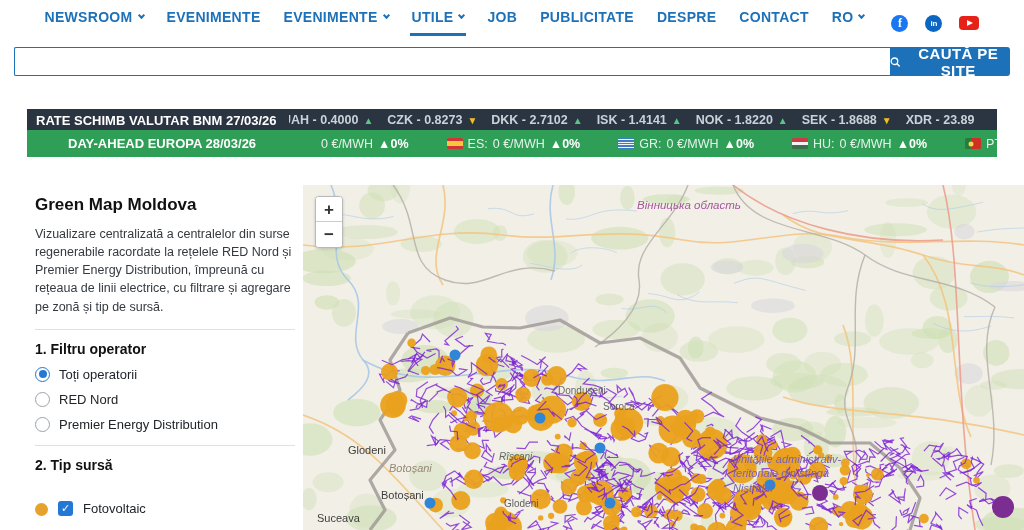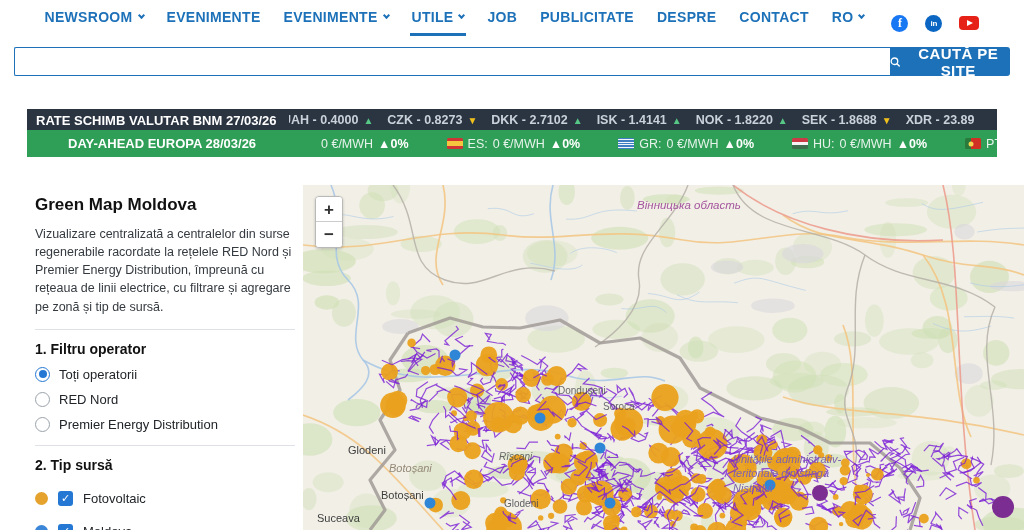--- a/index.html
+++ b/index.html
@@ -60,21 +60,21 @@
   .sidebar{position:absolute;top:195px;left:35px;width:260px;}
   .sb-title{font-size:17px;font-weight:bold;color:#111;margin-bottom:10px;}
   .sb-desc{font-size:12.5px;line-height:1.45;color:#343a40;}
   .sb-hr{border:none;border-top:1px solid #dee2e6;margin:13px 0 11px;}
   .sb-head{font-size:14px;font-weight:bold;color:#111;margin-bottom:8px;}
   .opt-row{display:flex;align-items:center;gap:9px;margin:10px 0;font-size:13px;color:#212529;cursor:pointer;}
   .radio{width:15px;height:15px;border-radius:50%;border:1.5px solid #9aa2aa;flex:0 0 15px;position:relative;background:#fff;}
   .radio.checked{border-color:var(--control-blue);}
   .radio.checked::after{content:"";position:absolute;left:50%;top:50%;width:8px;height:8px;border-radius:50%;
     background:var(--control-blue);transform:translate(-50%,-50%);}
-  .src-row{display:flex;align-items:center;gap:10px;margin:18px 0;font-size:13px;cursor:pointer;}
+  .src-row{display:flex;align-items:flex-end;gap:10px;margin:28px 0;font-size:13px;cursor:pointer;}
   .dot{width:13px;height:13px;border-radius:50%;flex:0 0 13px;}
   .cb{width:15px;height:15px;border-radius:3px;background:var(--control-blue);flex:0 0 15px;
     display:inline-flex;align-items:center;justify-content:center;}
   .cb::after{content:"✓";color:#fff;font-size:11px;font-weight:bold;line-height:1;}
   
   .map{position:absolute;top:185px;left:303px;width:721px;height:345px;background:#f2efe6;overflow:hidden;}
   .map svg{position:absolute;inset:0;}
   .zoomctl{position:absolute;left:12px;top:11px;width:28px;border:1px solid #b9b9b9;border-radius:4px;overflow:hidden;
     background:#fff;box-shadow:0 1px 3px rgba(0,0,0,.2);z-index:5;}
   .zoomctl button{display:block;width:100%;height:25px;background:#fff;border:none;font-size:17px;font-weight:bold;

